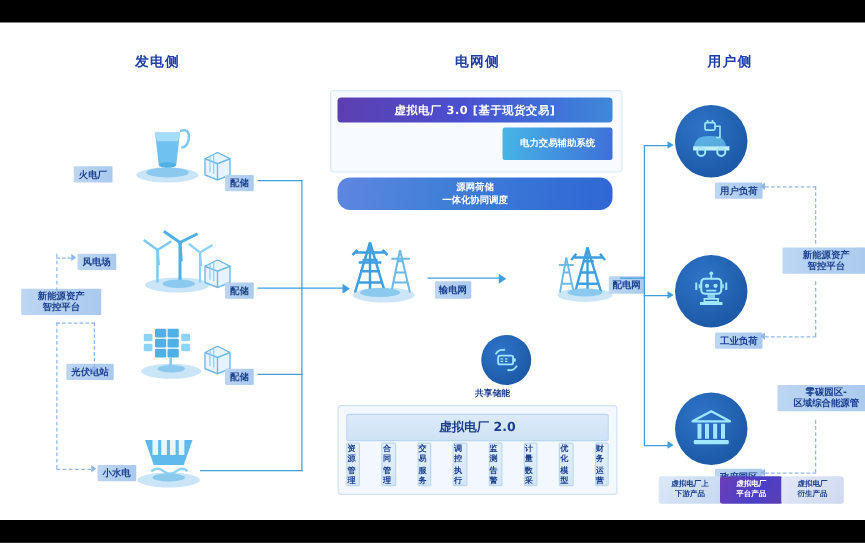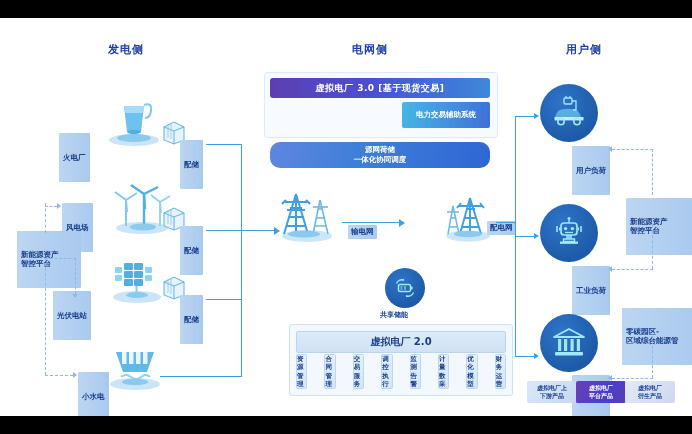--- a/index.html
+++ b/index.html
@@ -4,21 +4,21 @@
 <style>
   html,body{margin:0;padding:0;background:#000;}
   body{width:692px;height:434px;overflow:hidden;font-family:"DejaVu Sans","Liberation Sans",sans-serif;}
   #stage{position:relative;width:692px;height:434px;background:#000;}
   #canvas{position:absolute;left:0;top:18px;width:692px;height:398px;background:#ffffff;overflow:hidden;}
 
   .col-title{position:absolute;font-size:11px;font-weight:bold;color:#1f3fa8;letter-spacing:1px;white-space:nowrap;}
 
   
   .chip{position:absolute;font-size:7.5px;color:#1a3f8f;background:linear-gradient(90deg,#bcd6f2,#a9c9ee);
-        padding:20px 4px;border-radius:1px;white-space:nowrap;line-height:1.25;text-align:left;font-weight:bold;}
+        padding:2px 4px;border-radius:1px;white-space:nowrap;line-height:1.25;text-align:center;font-weight:bold;}
   .chip.two{line-height:1.15;}
 
   
   .ln{position:absolute;background:#3f9fe0;}
   .ln.h{height:1.4px;}
   .ln.v{width:1.4px;}
   .dash-v{position:absolute;width:0;border-left:1px dashed #8fb8e8;}
   .dash-h{position:absolute;height:0;border-top:1px dashed #8fb8e8;}
   .arrow{position:absolute;width:0;height:0;}
   .arrow.r{border-left:5px solid #3f9fe0;border-top:3.4px solid transparent;border-bottom:3.4px solid transparent;}
@@ -70,21 +70,21 @@
   .cap2{position:absolute;font-size:7.5px;color:#1a3f8f;font-weight:bold;white-space:nowrap;
         background:linear-gradient(90deg,#bcd6f2,#a9c9ee);padding:2px 3px;border-radius:1px;}
 </style>
 </head>
 <body>
 
 <div id="stage">
 <div id="canvas">
 
   <div class="col-title" style="left:108px;top:24px;">发电侧</div>
-  <div class="col-title" style="left:352px;top:24px;">电网侧</div>
+  <div class="col-title" style="left:364px;top:24px;">电网侧</div>
   <div class="col-title" style="left:566px;top:24px;">用户侧</div>
 
   <div class="gicon" style="left:106px;top:78px;">
     <svg width="56" height="52" viewBox="0 0 56 52">
       <ellipse cx="28" cy="44" rx="25" ry="6" fill="#bfe0f6" opacity="0.85"></ellipse>
       <ellipse cx="28" cy="42" rx="17" ry="4" fill="#8cc9ee"></ellipse>
       <path d="M18 10 L38 10 L35 36 L21 36 Z" fill="#6fc2ef"></path>
       <path d="M18 10 L38 10 L36.5 17 L19.5 17 Z" fill="#a5dcf7"></path>
       <path d="M38 9 q8 -3 7 6 q-1 7 -6 7" fill="none" stroke="#7fc9f0" stroke-width="2"></path>
       <ellipse cx="28" cy="36" rx="7" ry="2.2" fill="#4fb0e6"></ellipse>
@@ -258,21 +258,21 @@
       <rect x="17.8" y="10.6" width="1.8" height="2.8" rx=".6" fill="#9fe6ff"></rect>
       <path d="M7.5 11 h2 M7.5 13 h2 M11 11 h2 M11 13 h2" stroke="#9fe6ff" stroke-width="1"></path>
       <path d="M3.5 7.5 a6 6 0 0 1 7 -3.5" fill="none" stroke="#9fe6ff" stroke-width="1.4"></path>
       <path d="M10.2 2.6 L11.4 4.2 L9.6 5" fill="#9fe6ff"></path>
       <path d="M20.5 16.5 a6 6 0 0 1 -7 3.5" fill="none" stroke="#9fe6ff" stroke-width="1.4"></path>
       <path d="M13.8 21.4 L12.6 19.8 L14.4 19" fill="#9fe6ff"></path>
     </svg>
   </div>
   <div class="cap" style="left:380px;top:292px;">共享储能</div>
 
-  <div class="vpp2" style="left:270px;top:306px;width:222px;height:70px;margin-left:19px;">
+  <div class="vpp2" style="left:270px;top:306px;width:222px;height:70px;">
     <div class="hd">虚拟电厂 2.0</div>
     <div class="cells">
       <div class="cell" style="white-space:pre-line">资源
 管理</div>
       <div class="cell" style="white-space:pre-line">合同
 管理</div>
       <div class="cell" style="white-space:pre-line">交易
 服务</div>
       <div class="cell" style="white-space:pre-line">调控
 执行</div>

